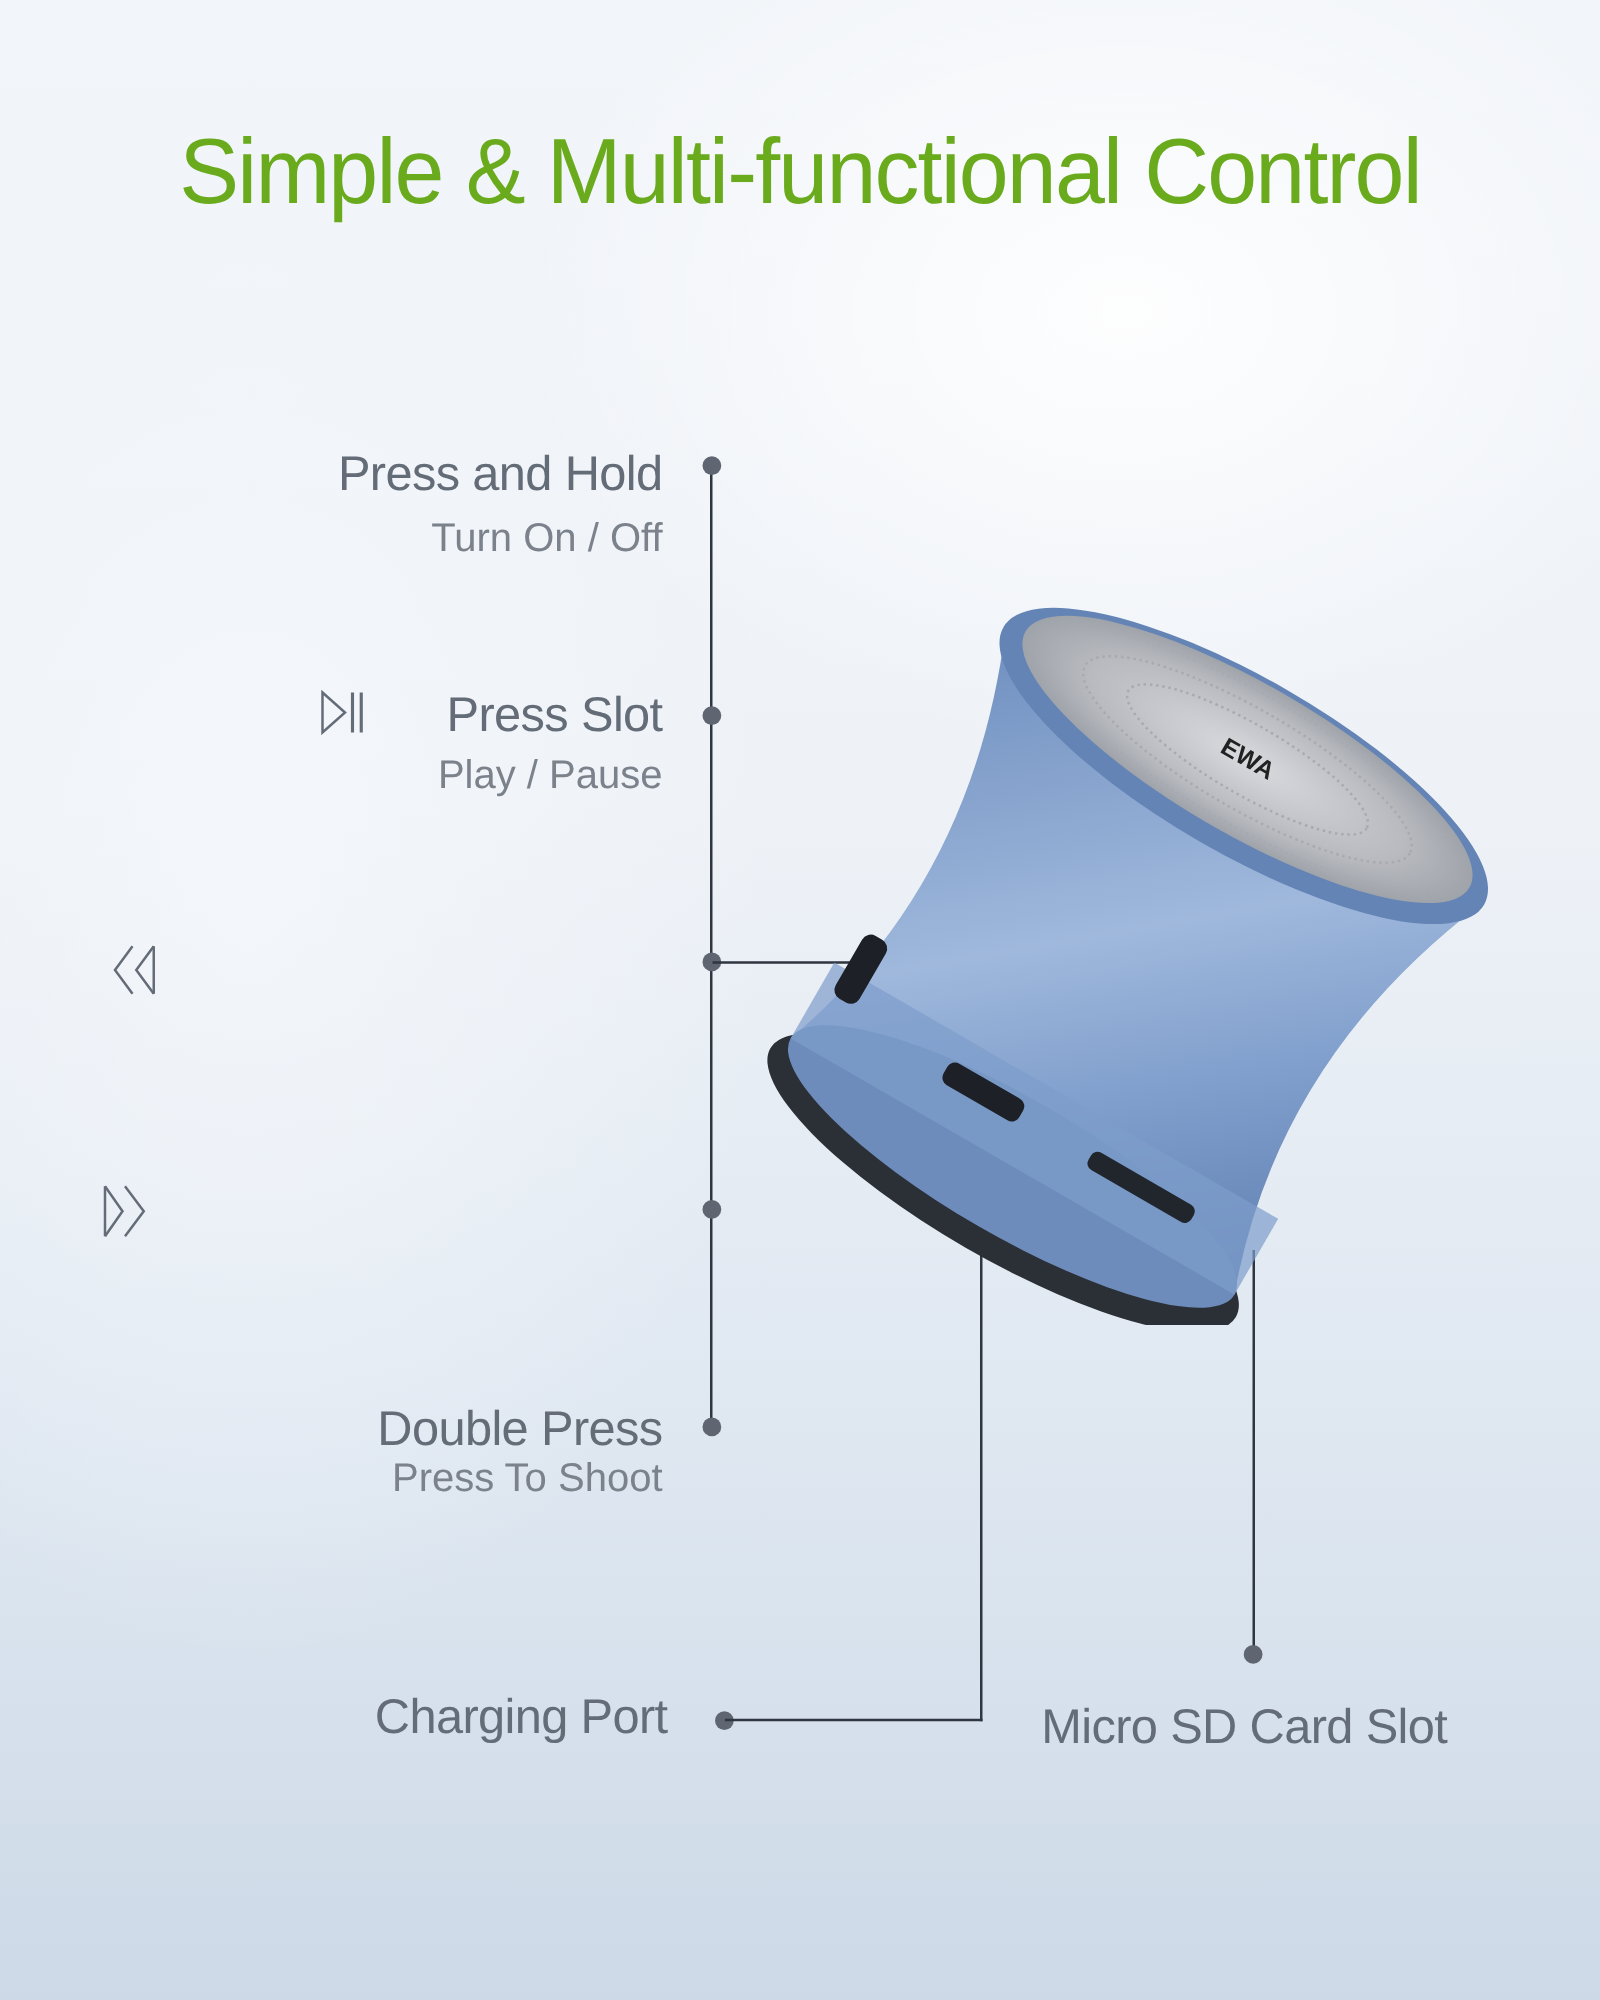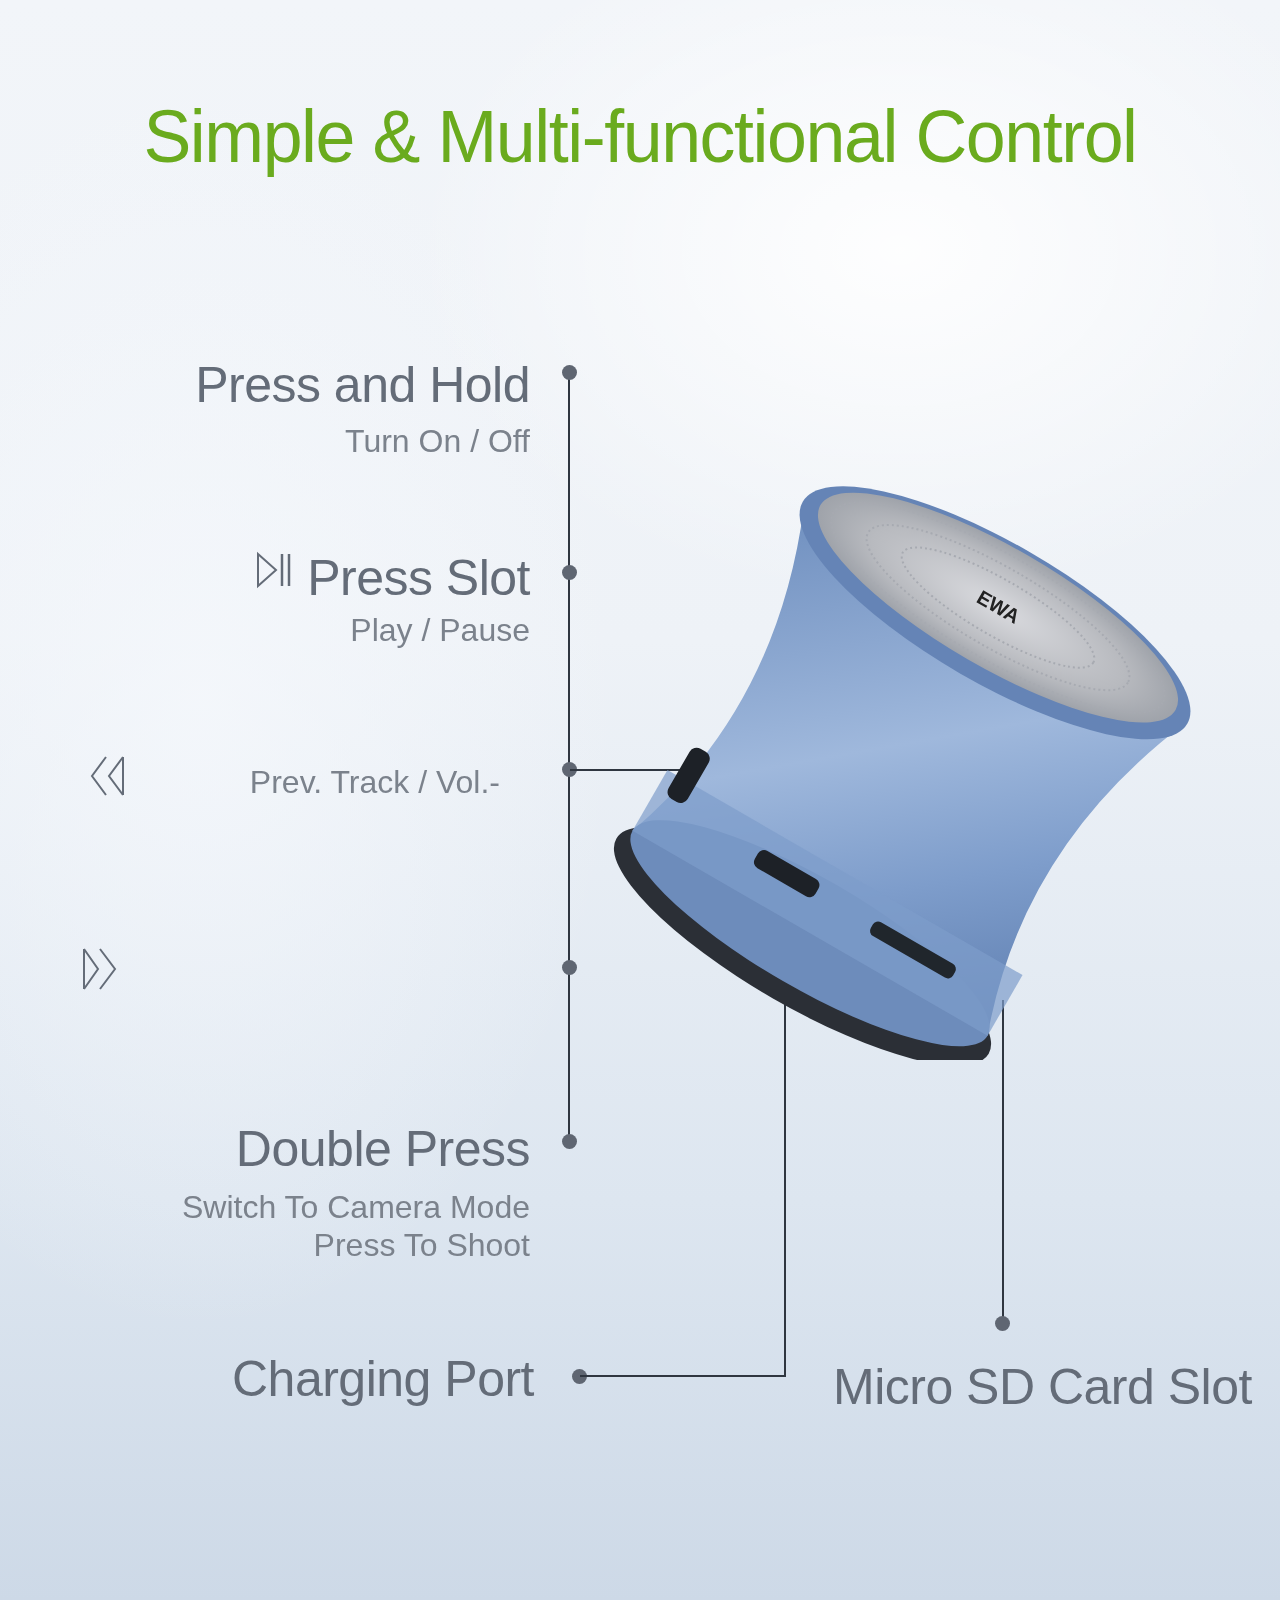--- a/index.html
+++ b/index.html
@@ -10,21 +10,21 @@
       radial-gradient(ellipse 700px 500px at 900px 250px, rgba(255,255,255,0.9), rgba(255,255,255,0) 70%),
       radial-gradient(ellipse 600px 900px at 200px 700px, rgba(245,248,252,0.8), rgba(245,248,252,0) 70%),
       linear-gradient(180deg, #f2f5f9 0%, #eef2f7 40%, #dde6f0 75%, #cdd9e7 100%);
   }
   .title {
     position: absolute; left: 0; top: 100px; width: 1280px; text-align: center;
     font-size: 74px; color: #6aab1e; letter-spacing: -1.5px; line-height: 1;
     transform: scaleX(0.97);
   }
   .label { position: absolute; text-align: right; color: #646c78; }
-  .label .h { font-size: 50px; letter-spacing: -0.5px; line-height: 1; white-space: nowrap; }
+  .label .h { font-size: 39px; letter-spacing: -0.5px; line-height: 1; white-space: nowrap; }
   .label .s { font-size: 32px; color: #7b828c; line-height: 1.2; white-space: nowrap; margin-top: 12px; }
   .icon { position: absolute; }
   .line { position: absolute; background: #2f3640; }
   .dot { position: absolute; width: 15px; height: 15px; border-radius: 50%; background: #5f6672; }
 
   
   .speaker { position: absolute; left: 610px; top: 460px; width: 600px; height: 600px; }
 </style>
 </head>
 <body>
@@ -49,39 +49,37 @@
   <div class="h">Press Slot</div>
   <div class="s" style="margin-top:8px;">Play / Pause</div>
 </div>
 <svg class="icon" style="left:256px; top:551px;" width="40" height="40" viewBox="0 0 40 40">
   <polygon points="2,3 20,19 2,35" fill="none" stroke="#646c78" stroke-width="2"></polygon>
   <line x1="26" y1="3" x2="26" y2="35" stroke="#646c78" stroke-width="2.5"></line>
   <line x1="33" y1="3" x2="33" y2="35" stroke="#646c78" stroke-width="2.5"></line>
 </svg>
 
 <div class="label" style="right:750px; top:753px;">
-  <div class="s" style="margin-right:30px; margin-top:10px;">Prev. Track / Vol.-</div>
 </div>
 <svg class="icon" style="left:90px; top:754px;" width="36" height="44" viewBox="0 0 36 44">
   <polyline points="16,3 2,22 16,41" fill="none" stroke="#646c78" stroke-width="2"></polyline>
   <polyline points="33,3 19,22 33,41" fill="none" stroke="#646c78" stroke-width="2"></polyline>
   <line x1="33" y1="3" x2="33" y2="41" stroke="#646c78" stroke-width="2"></line>
 </svg>
 
 <div class="label" style="right:750px; top:948px;">
 </div>
 <svg class="icon" style="left:82px; top:946px;" width="36" height="46" viewBox="0 0 36 46">
   <line x1="2" y1="3" x2="2" y2="43" stroke="#646c78" stroke-width="2"></line>
   <polyline points="2,3 16,23 2,43" fill="none" stroke="#646c78" stroke-width="2"></polyline>
   <polyline points="18,3 33,23 18,43" fill="none" stroke="#646c78" stroke-width="2"></polyline>
 </svg>
 
 <div class="label" style="right:750px; top:1124px;">
   <div class="h">Double Press</div>
-  <div class="s" style="margin-top:14px;">Switch To Camera Mode</div>
   <div class="s" style="margin-top:0;">Press To Shoot</div>
 </div>
 
 <div class="label" style="right:746px; top:1354px;">
   <div class="h">Charging Port</div>
 </div>
 <div class="dot" style="left:572px; top:1369px;"></div>
 <div class="line" style="left:580px; top:1375px; width:206px; height:2px;"></div>
 <div class="line" style="left:784px; top:896px; width:2px; height:481px;"></div>
 

